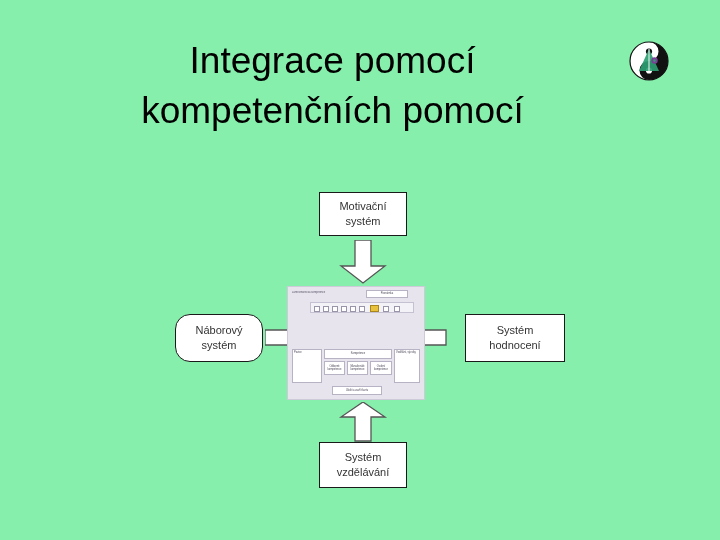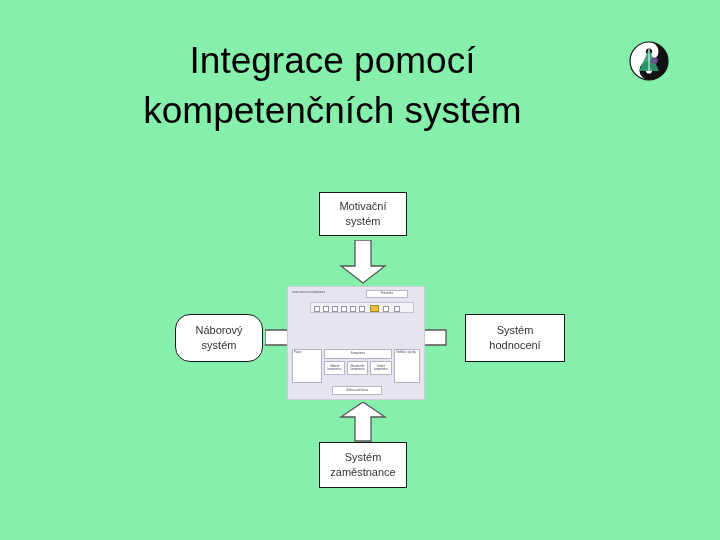--- a/index.html
+++ b/index.html
@@ -166,21 +166,21 @@
   #arrow-rightward { left: 265px; top: 312px; width: 40px; height: 52px; }
   #arrow-leftward  { left: 407px; top: 312px; width: 40px; height: 52px; }
 </style>
 </head>
 <body>
 
 <div id="slide">
 
   <div id="title">
     <div>Integrace pomocí</div>
-    <div>kompetenčních systém</div>
+    <div>kompetenčních pomocí</div>
   </div>
 
   <div id="logo">
     <svg width="42" height="42" viewBox="0 0 42 42" xmlns="http://www.w3.org/2000/svg">
       <circle cx="21" cy="21" r="19" fill="#ffffff" stroke="#111111" stroke-width="1.2"></circle>
       <path d="M21 2 A19 19 0 0 1 21 40 A9.5 9.5 0 0 1 21 21 A9.5 9.5 0 0 0 21 2 Z" fill="#111111"></path>
       <circle cx="21" cy="11.5" r="3.1" fill="#111111"></circle>
       <circle cx="21" cy="30.5" r="3.1" fill="#ffffff"></circle>
       <path d="M21 9 L31 31 L11 31 Z" fill="#2e9e72" opacity="0.92"></path>
       <path d="M21 9 L21 31" stroke="#ffffff" stroke-width="1.1" opacity="0.85"></path>
@@ -201,21 +201,21 @@
       <span class="ln">systém</span>
     </div>
 
     <div class="node" id="node-right">
       <span class="ln">Systém</span>
       <span class="ln">hodnocení</span>
     </div>
 
     <div class="node" id="node-bottom">
       <span class="ln">Systém</span>
-      <span class="ln">zaměstnance</span>
+      <span class="ln">vzdělávání</span>
     </div>
 
     <div class="arrow" id="arrow-down">
       <svg width="52" height="44" viewBox="0 0 52 44" xmlns="http://www.w3.org/2000/svg">
         <polygon points="18,0 34,0 34,26 48,26 26,43 4,26 18,26" fill="#ffffff" stroke="#555555" stroke-width="1.3"></polygon>
       </svg>
     </div>
 
     <div class="arrow" id="arrow-up">
       <svg width="52" height="40" viewBox="0 0 52 40" xmlns="http://www.w3.org/2000/svg">

